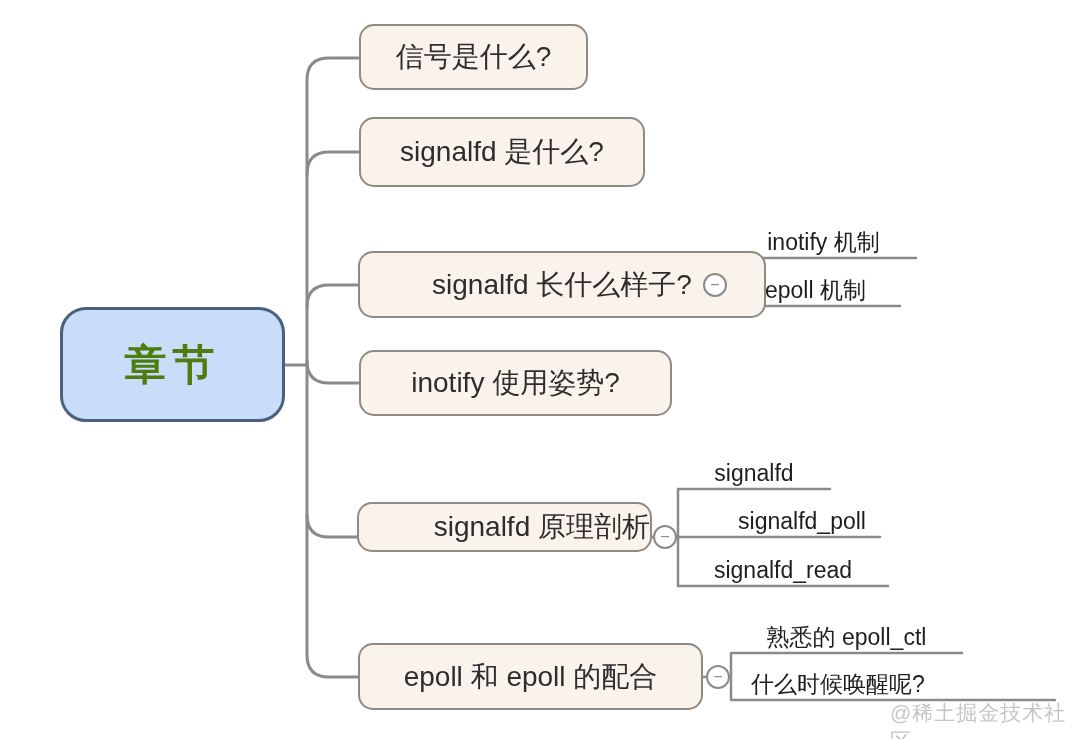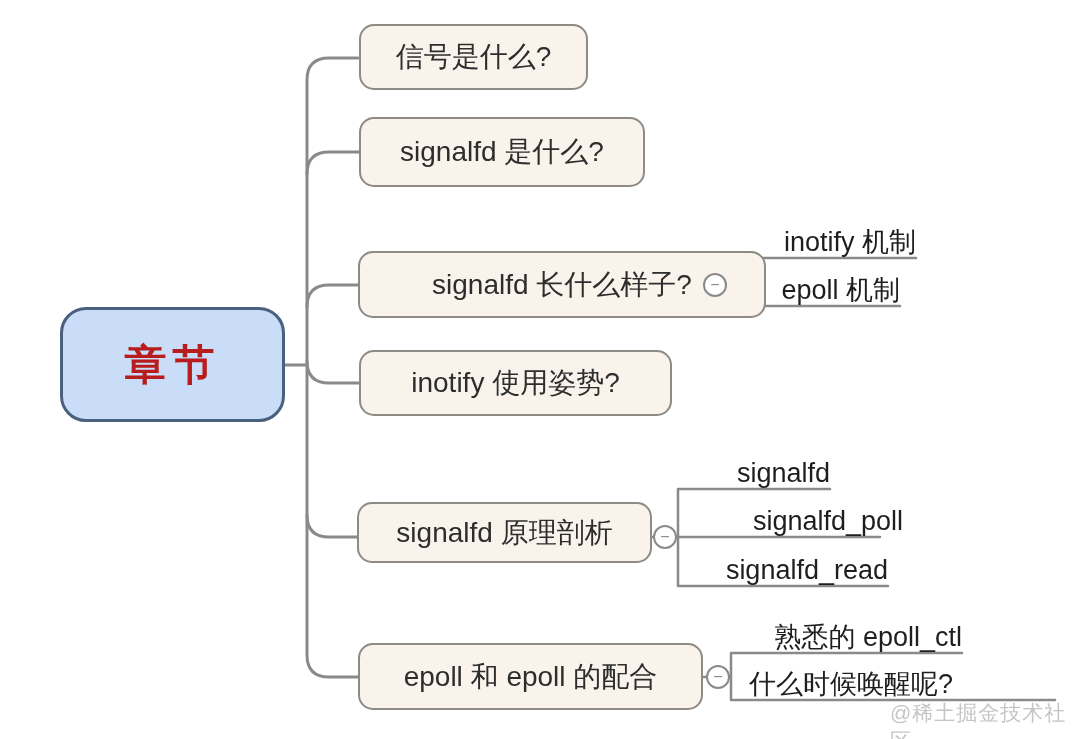--- a/index.html
+++ b/index.html
@@ -23,39 +23,39 @@
     justify-content: center;
     box-sizing: border-box;
     cursor: pointer;
   }
   .root-node {
     background: #c9dcf8;
     border: 3px solid #49607e;
     border-radius: 26px;
     font-size: 42px;
     font-weight: 700;
-    color: #b91c1c;
+    color: #4d7c0f;
     letter-spacing: 6px;
     justify-content: center;
   }
   .topic-node {
     background: #f9f3ec;
     border: 2.5px solid #8e8a85;
     border-radius: 15px;
     font-size: 28px;
     font-weight: 500;
     color: #2d2d2d;
     white-space: nowrap;
   }
   .leaf-label {
     position: absolute;
     height: 30px;
     line-height: 30px;
-    text-align: right;
-    font-size: 27px;
+    text-align: center;
+    font-size: 23px;
     font-weight: 500;
     color: #1e1e1e;
     white-space: nowrap;
     cursor: pointer;
   }
   .collapse-btn {
     position: absolute;
     width: 24px;
     height: 24px;
     box-sizing: border-box;
@@ -114,21 +114,21 @@
   </div>
 
   <div class="node topic-node" style="left:358px; top:251px; width:408px; height:67px;">
     <span>signalfd 长什么样子?</span>
   </div>
 
   <div class="node topic-node" style="left:359px; top:350px; width:313px; height:66px;">
     <span>inotify 使用姿势?</span>
   </div>
 
-  <div class="node topic-node" style="left:357px; top:502px; width:295px; height:61px;">
+  <div class="node topic-node" style="left:357px; top:502px; width:295px; height:50px;justify-content:flex-end;">
     <span>signalfd 原理剖析</span>
   </div>
 
   <div class="node topic-node" style="left:358px; top:643px; width:345px; height:67px;">
     <span>epoll 和 epoll 的配合</span>
   </div>
 
   <div class="collapse-btn" style="left:703px; top:273px;">−</div>
   <div class="collapse-btn" style="left:653px; top:525px;">−</div>
   <div class="collapse-btn" style="left:706px; top:665px;">−</div>

